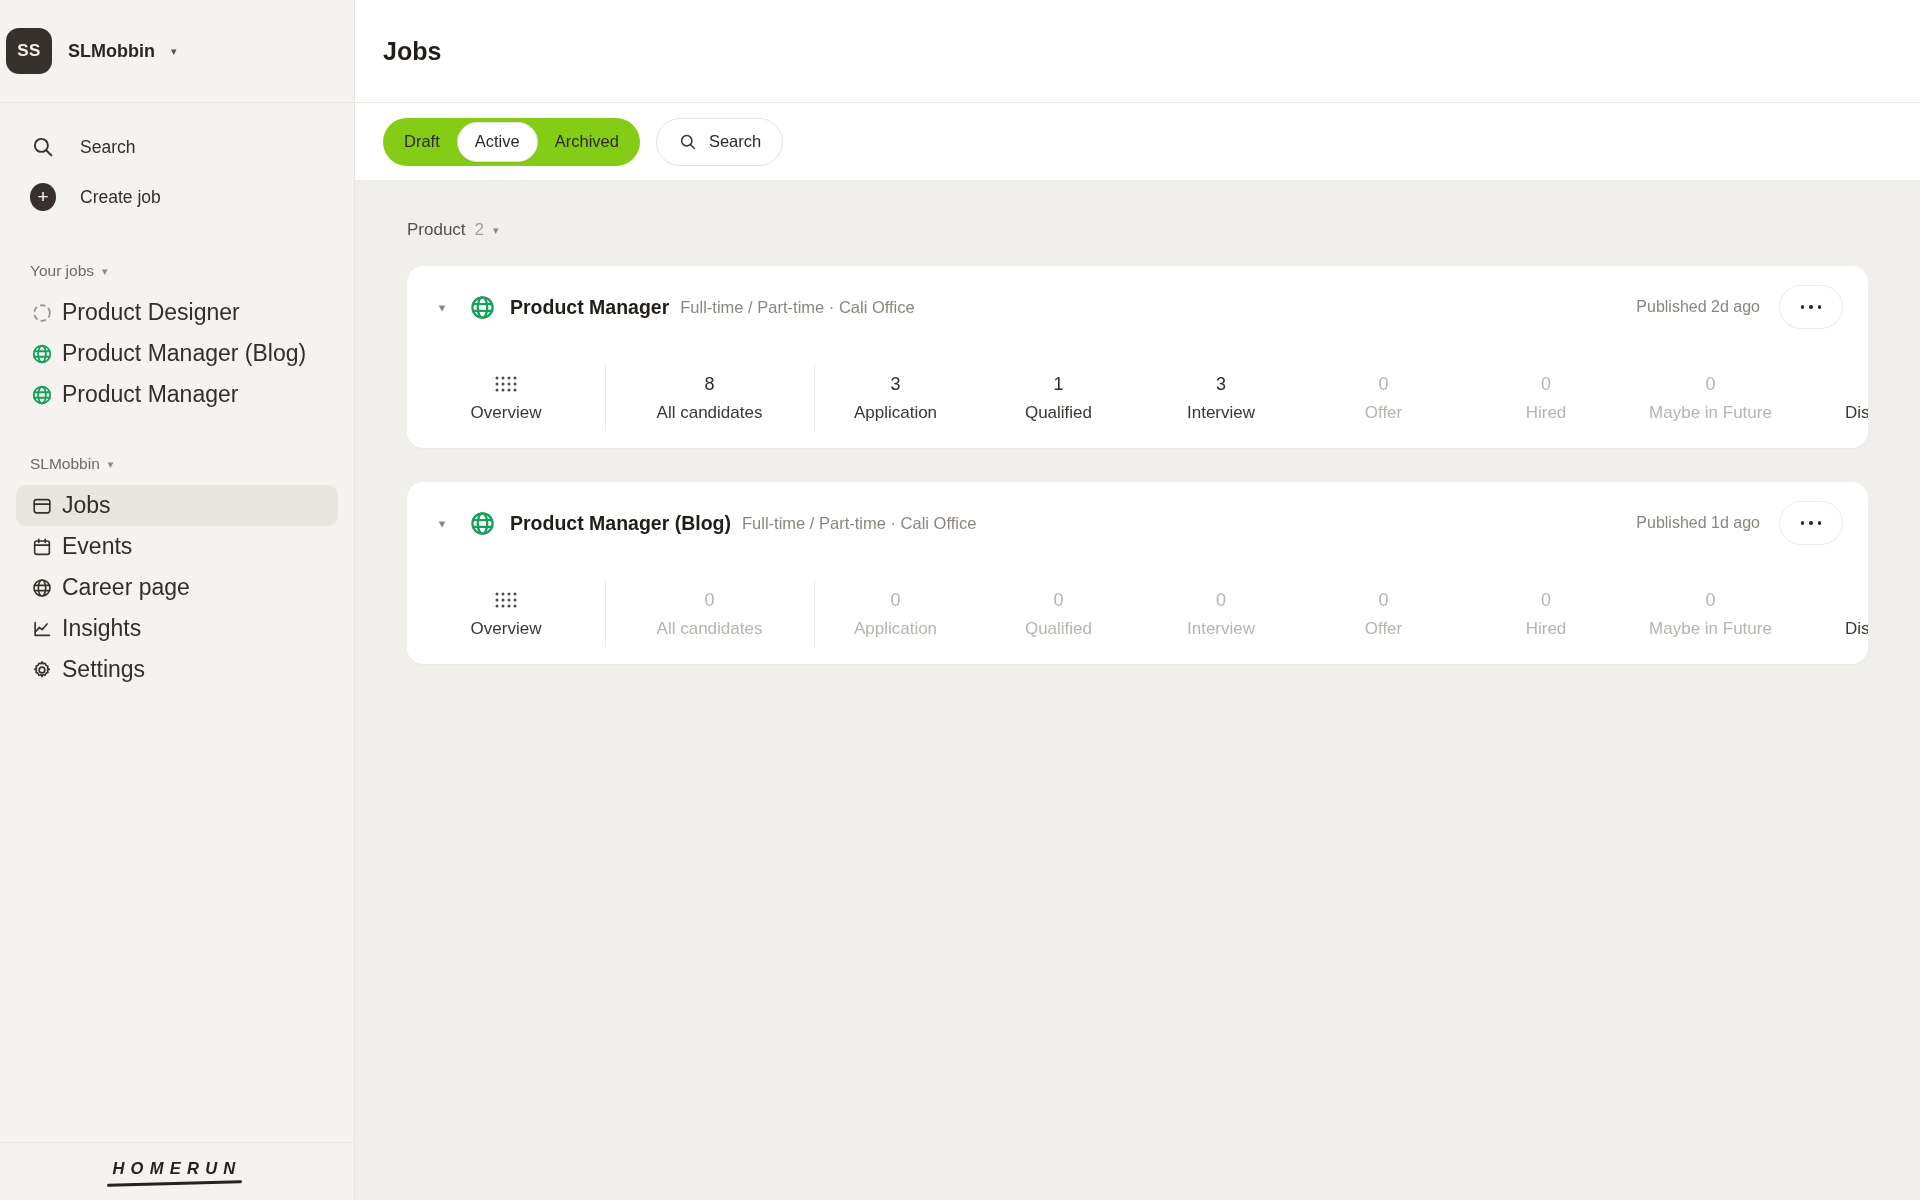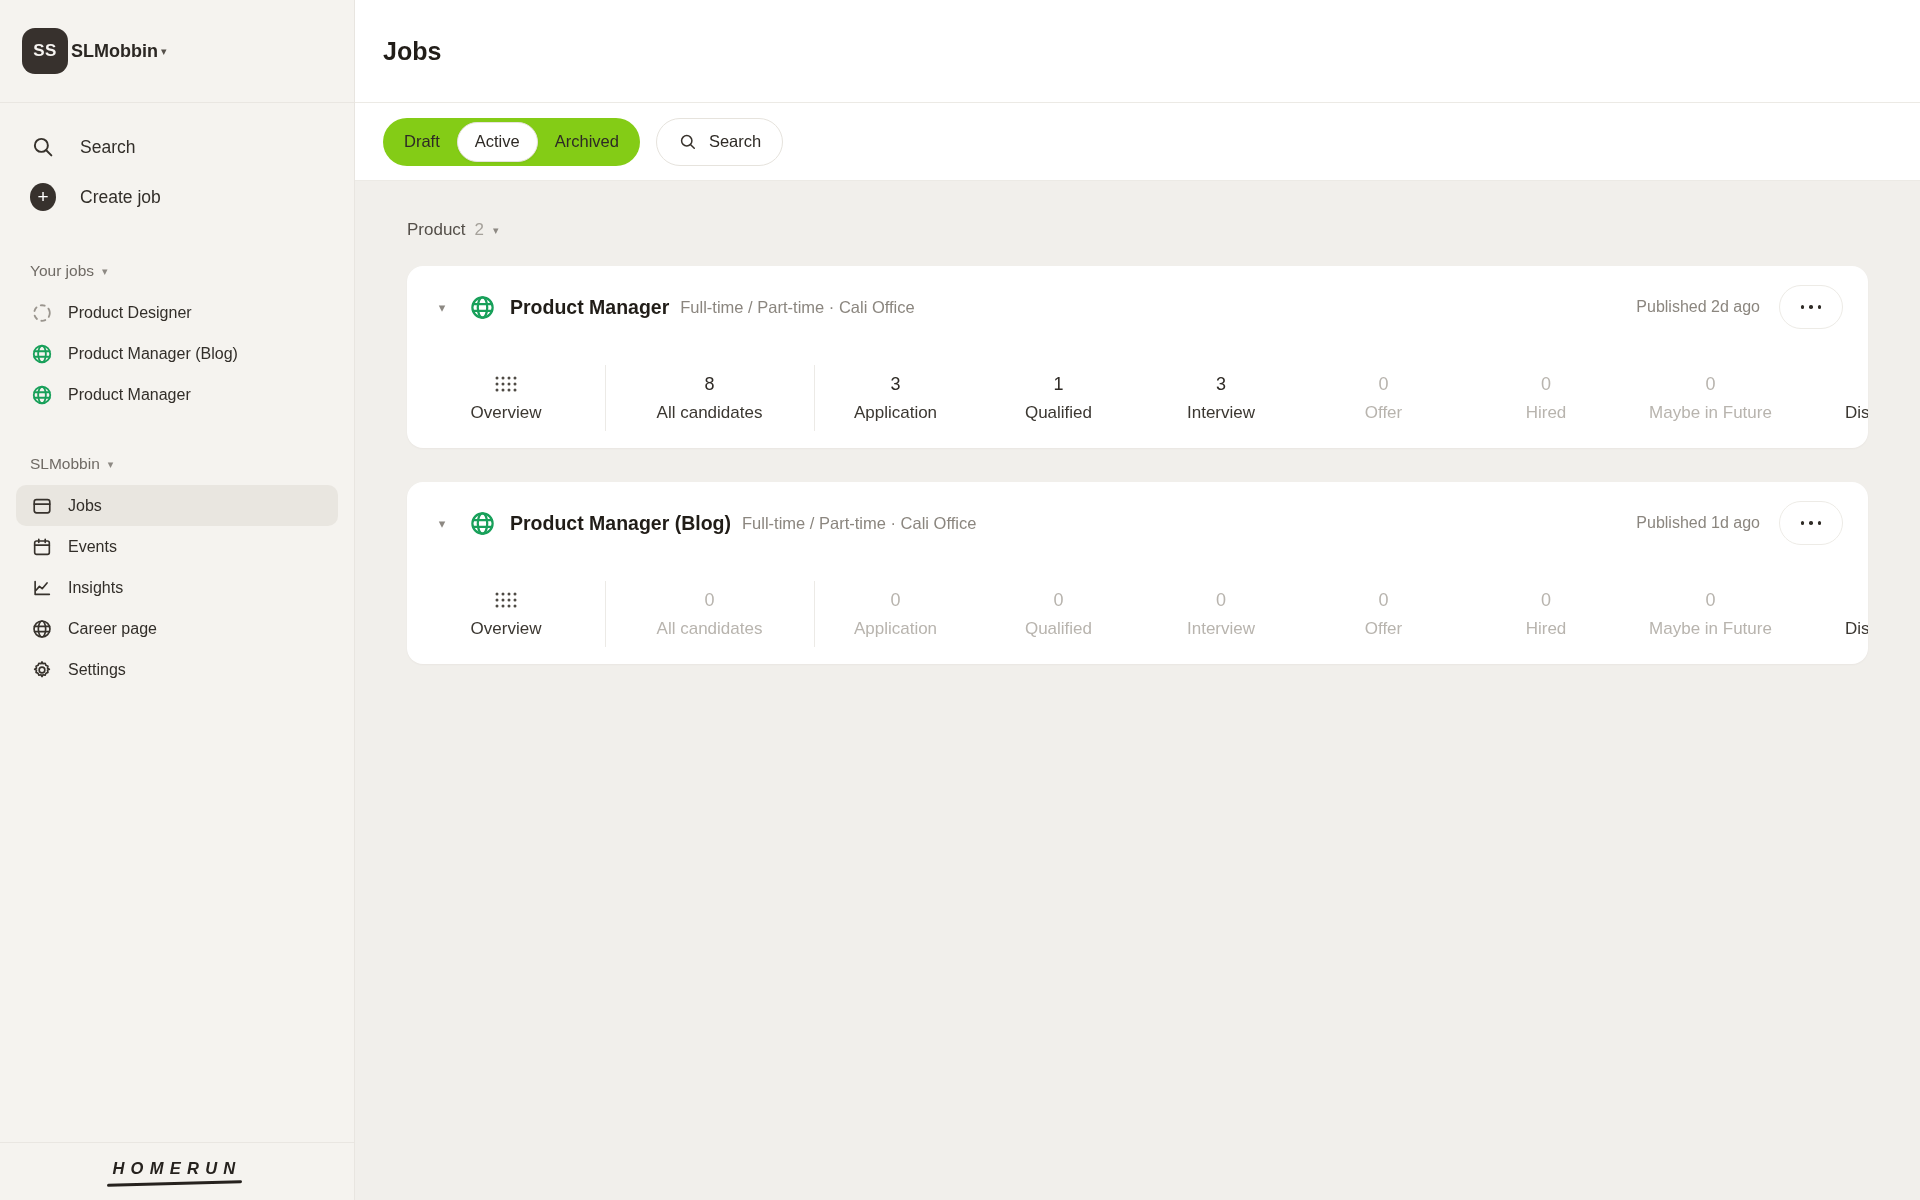--- a/index.html
+++ b/index.html
@@ -2,34 +2,34 @@
 <html><head>
 <meta charset="utf-8">
 <style>
   * { margin:0; padding:0; box-sizing:border-box; }
   html,body { width:1920px; height:1200px; overflow:hidden; }
   body { font-family:"Liberation Sans", sans-serif; color:#2f2b26; background:#fff; }
   .app { display:flex; width:1920px; height:1200px; }
 
   
   .sidebar { width:355px; min-width:355px; height:100%; background:#f5f3ef; border-right:1px solid #e8e5e0; display:flex; flex-direction:column; }
-  .side-top { height:103px; display:flex; align-items:center; gap:3px; padding:0 22px; border-bottom:1px solid #e9e6e1; cursor:pointer; }
+  .side-top { height:103px; display:flex; align-items:center; gap:16px; padding:0 6px; border-bottom:1px solid #e9e6e1; cursor:pointer; }
   .avatar { width:46px; height:46px; border-radius:13px; background:#37312d; color:#f7f5f2; font-size:17px; font-weight:700; letter-spacing:.5px; display:flex; align-items:center; justify-content:center; }
   .ws-name { font-size:18px; font-weight:600; color:#2b2723; }
   .caret { font-size:11px; color:#55504a; line-height:1; }
   .caret.light { color:#8d8983; }
 
   .nav { padding:19px 16px 0; }
   .nav-item { display:flex; align-items:center; gap:24px; height:50px; padding:0 14px; border-radius:10px; font-size:17.5px; color:#322e29; cursor:pointer; }
   .nav-item .icn { width:26px; height:26px; display:flex; align-items:center; justify-content:center; flex:none; }
   .create-circle { width:28px; height:28px; border-radius:50%; background:#37312d; color:#fff; display:flex; align-items:center; justify-content:center; font-size:19px; font-weight:500; line-height:1; padding-bottom:2px; }
 
   .section-label { display:flex; align-items:center; gap:8px; padding:0 30px; margin-top:40px; margin-bottom:12px; font-size:15.5px; color:#6f6a64; cursor:pointer; }
   .list { padding:0 16px; }
-  .list-item { display:flex; align-items:center; gap:14px; height:41px; padding:0 14px; border-radius:10px; font-size:16px; color:#322e29; cursor:pointer; }
+  .list-item { display:flex; align-items:center; gap:8px; height:41px; padding:0 14px; border-radius:10px; font-size:23px; color:#322e29; cursor:pointer; }
   .list-item .icn { width:24px; height:24px; display:flex; align-items:center; justify-content:center; flex:none; }
   .list-item.active { background:#e9e6e0; }
 
   .side-spacer { flex:1; }
   .side-bottom { border-top:1px solid #e9e6e1; height:58px; display:flex; align-items:center; justify-content:center; }
   .logo { position:relative; font-style:italic; font-weight:700; font-size:16.5px; letter-spacing:.38em; color:#26221e; padding:0 3px 6px; }
   .logo::after { content:""; position:absolute; left:-2px; right:2px; bottom:0; height:2.5px; background:#26221e; border-radius:2px; transform:rotate(-1.6deg); }
 
   
   .main { flex:1; display:flex; flex-direction:column; min-width:0; }
@@ -158,35 +158,35 @@
           <svg class="stroke" width="22" height="22" viewBox="0 0 24 24">
               <rect x="4" y="5.5" width="16" height="14.5" rx="2"></rect>
               <path d="M4 10h16M8.5 3.5v3.5M15.5 3.5v3.5"></path>
             </svg>
         </span>
         <span>Events</span>
       </div>
       <div class="list-item">
         <span class="icn">
           <svg class="stroke" width="22" height="22" viewBox="0 0 24 24">
-              <path d="M4.5 5v14h15.5"></path>
-              <path d="m5.5 14.5 3.7-4.3 3 2.6 5.3-6.3"></path>
-            </svg>
-        </span>
-        <span>Insights</span>
-      </div>
-      <div class="list-item">
-        <span class="icn">
-          <svg class="stroke" width="22" height="22" viewBox="0 0 24 24">
               <circle cx="12" cy="12" r="8.7"></circle>
               <ellipse cx="12" cy="12" rx="4" ry="8.7"></ellipse>
               <path d="M3.9 9.2h16.2M3.9 14.8h16.2"></path>
             </svg>
         </span>
         <span>Career page</span>
+      </div>
+      <div class="list-item">
+        <span class="icn">
+          <svg class="stroke" width="22" height="22" viewBox="0 0 24 24">
+              <path d="M4.5 5v14h15.5"></path>
+              <path d="m5.5 14.5 3.7-4.3 3 2.6 5.3-6.3"></path>
+            </svg>
+        </span>
+        <span>Insights</span>
       </div>
       <div class="list-item">
         <span class="icn">
           <svg class="stroke" width="22" height="22" viewBox="0 0 24 24">
               <circle cx="12" cy="12" r="3.1"></circle>
               <path d="M12 3.2l1.1 2 2.3-.5.9 2.2 2.2.9-.5 2.3 2 1.1-2 1.1.5 2.3-2.2.9-.9 2.2-2.3-.5-1.1 2-1.1-2-2.3.5-.9-2.2-2.2-.9.5-2.3-2-1.1 2-1.1-.5-2.3 2.2-.9.9-2.2 2.3.5z"></path>
             </svg>
         </span>
         <span>Settings</span>
       </div>

